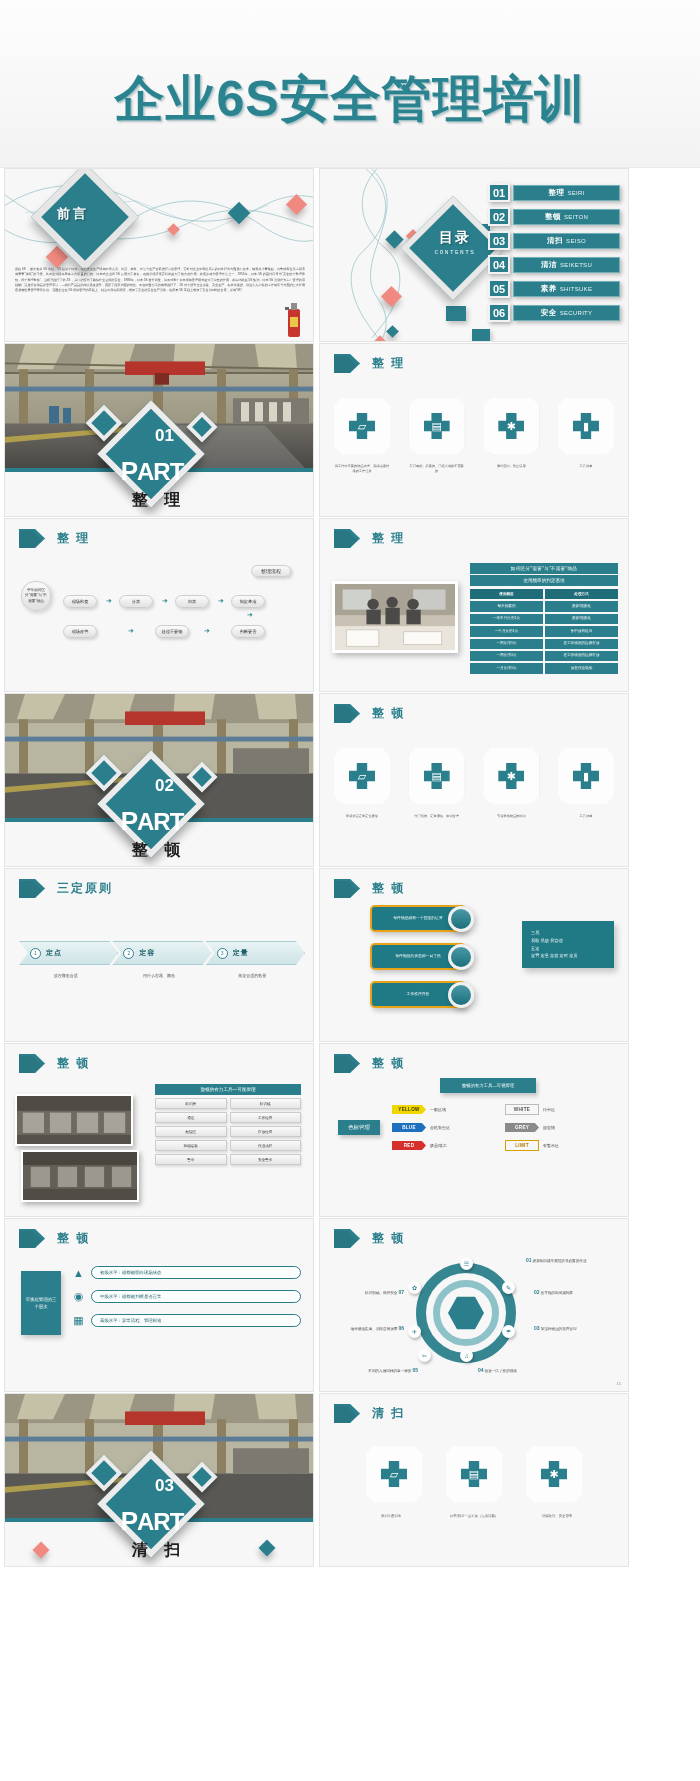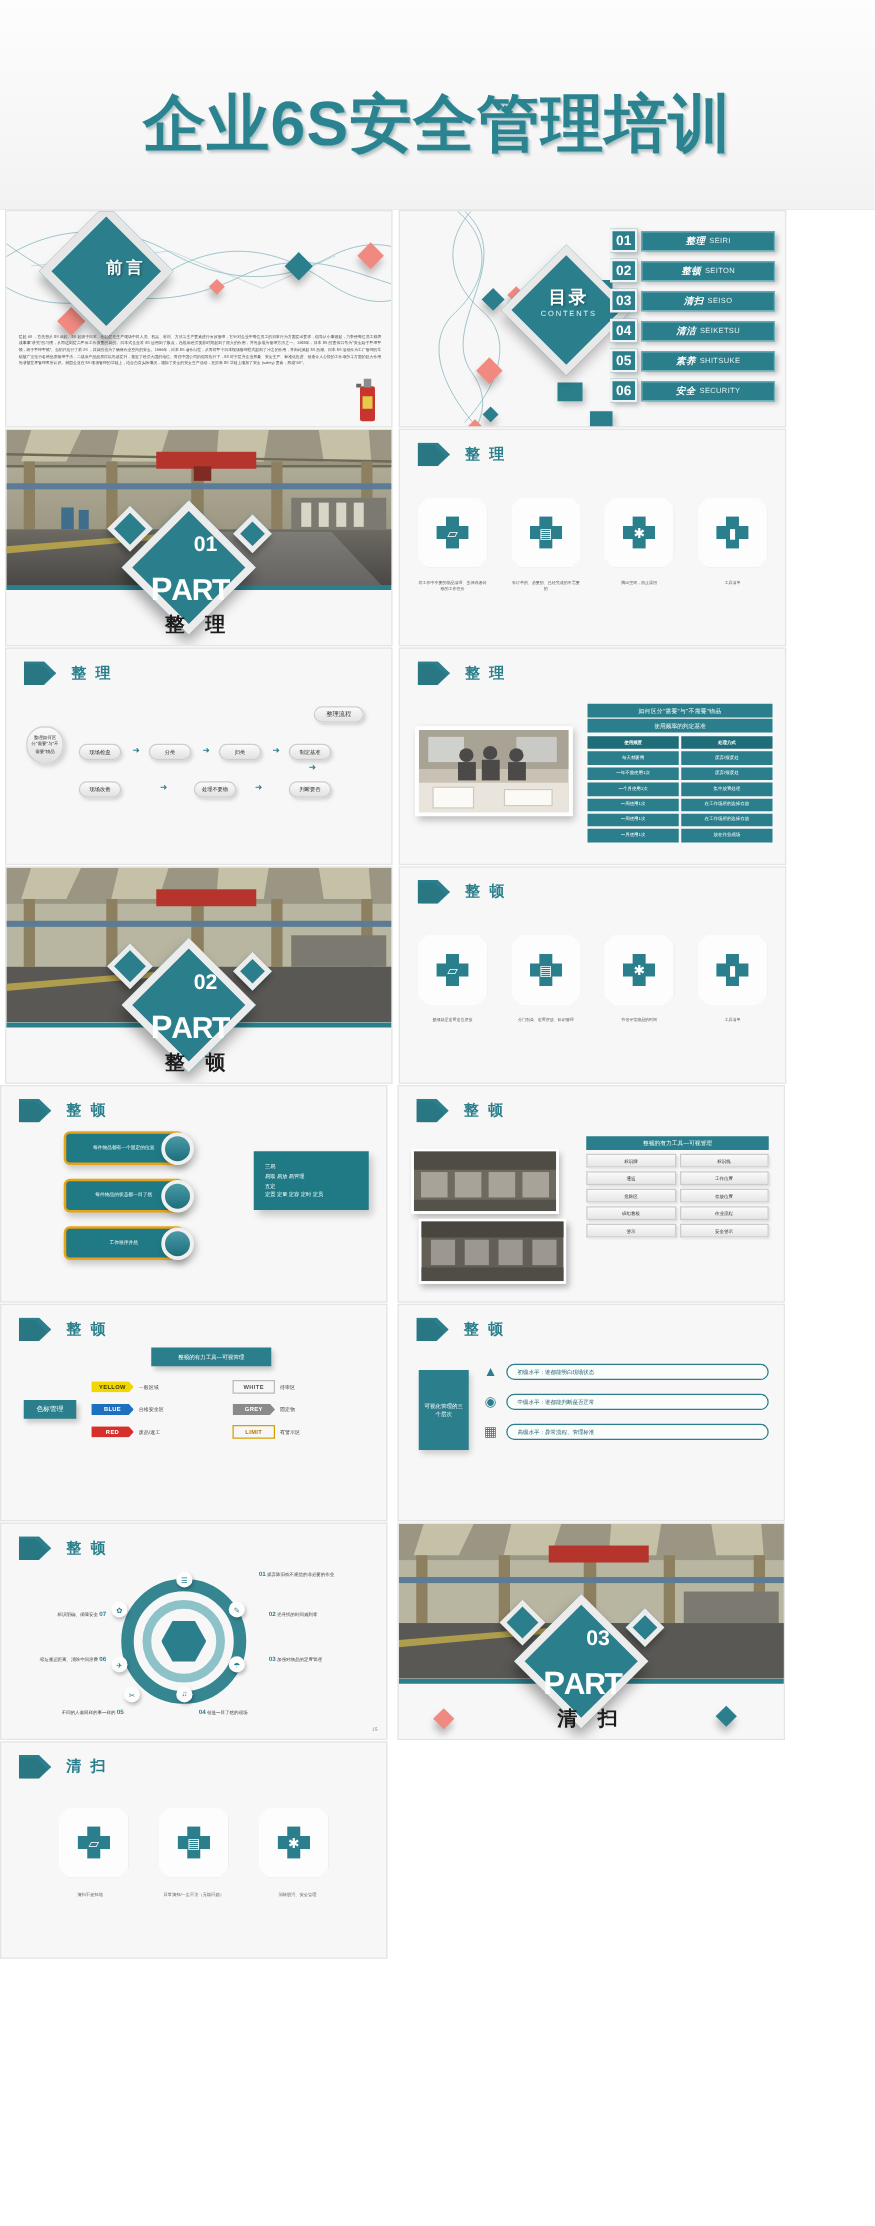--- a/index.html
+++ b/index.html
@@ -71,53 +71,53 @@
   
   .preface-dia {
     position:absolute; left:42px; top:10px; width:76px; height:76px;
     background:#2b7f8c; transform:rotate(45deg);
     box-shadow: 4px 5px 8px rgba(0,0,0,.28);
     border: 7px solid #e6e6e6;
   }
   .preface-dia-label {
     position:absolute; left:52px; top:36px; width:60px;
     transform:none; color:#fff; font-size:13px; font-weight:bold;
-    letter-spacing:3px; text-align:right; z-index:5;
+    letter-spacing:3px; text-align:left; z-index:5;
     text-shadow: 1px 1px 2px rgba(0,0,0,.4);
   }
   .preface-body {
     position:absolute; left:10px; right:8px; top:98px;
     font-size:3.1px; line-height:1.72; color:#4a4a4a; text-align:justify;
   }
   .extinguisher { position:absolute; right:6px; bottom:2px; width:26px; height:40px; }
 
   
   .toc-dia {
     position:absolute; left:96px; top:42px; width:74px; height:74px;
     background:#2b7f8c; transform:rotate(45deg);
     box-shadow: 4px 5px 9px rgba(0,0,0,.25);
     border: 6px solid #e8e8e8;
   }
-  .toc-dia-lbl { position:absolute; left:100px; top:60px; width:70px; text-align:center; z-index:6; }
+  .toc-dia-lbl { position:absolute; left:100px; top:60px; width:70px; text-align:center; z-index:6;font-family:Liberation Mono, monospace; }
   .toc-dia-lbl .cn { color:#fff; font-size:14px; font-weight:bold; letter-spacing:2px; text-shadow:1px 1px 2px rgba(0,0,0,.35); }
   .toc-dia-lbl .en { color:#eaf4f5; font-size:6px; letter-spacing:1.5px; margin-top:2px; }
   .toc-sq { position:absolute; background:#2b7f8c; box-shadow:2px 3px 5px rgba(0,0,0,.22); }
   .toc-list { position:absolute; right:8px; top:14px; width:132px; }
   .toc-row { display:flex; align-items:center; margin-bottom:5px; }
   .toc-num {
     width:22px; height:19px; background:#2b7f8c; color:#fff;
     font-size:11px; font-weight:bold; display:flex; align-items:center; justify-content:center;
     border:2px solid #f2f2f2; box-shadow:2px 2px 4px rgba(0,0,0,.3); flex:0 0 auto;
   }
   .toc-bar {
     flex:1; height:16px; background:#2b7f8c; margin-left:3px;
     border:1px solid #6fb0b9; display:flex; align-items:center; justify-content:center;
     box-shadow:2px 2px 4px rgba(0,0,0,.25);
   }
-  .toc-bar .cn { color:#fff; font-size:7.5px; font-weight:bold; letter-spacing:.5px;font-style:italic; }
+  .toc-bar .cn { color:#fff; font-size:7.5px; font-weight:bold; letter-spacing:.5px; }
   .toc-bar .en { color:#e6f2f3; font-size:6px; margin-left:3px; letter-spacing:.3px; }
 
   
   .part-slide { background:#f7f7f7; }
   .photo {
     position:absolute; left:0; top:0; width:310px; height:128px;
     border-bottom:4px solid #2b7f8c;
   }
   .photo-inner { position:absolute; inset:0; overflow:hidden; }
   .part-badge {
@@ -633,20 +633,45 @@
           </div>
       </div>
       <div class="icon-cap-row">
         <div class="icon-cap">整顿就是定置定位摆放</div>
         <div class="icon-cap">分门别类、定置摆放、标识管理</div>
         <div class="icon-cap">节省寻找物品的时间</div>
         <div class="icon-cap">工具清单</div>
       </div>
     </div>
 
+    <div class="slide left">
+      <div class="hdr">
+        <div class="arrow-tag"></div>
+        <div class="hdr-title">三定原则</div>
+      </div>
+      <div class="three-chevrons">
+        <div class="chev">
+          <div class="cnum">1</div>
+          <div class="clbl">定点</div>
+        </div>
+        <div class="chev">
+          <div class="cnum">2</div>
+          <div class="clbl">定容</div>
+        </div>
+        <div class="chev">
+          <div class="cnum">3</div>
+          <div class="clbl">定量</div>
+        </div>
+      </div>
+      <div class="three-caps">
+        <div class="three-cap">放在哪里合适</div>
+        <div class="three-cap">用什么容器、颜色</div>
+        <div class="three-cap">规定合适的数量</div>
+      </div>
+    </div>
 
     <div class="slide right">
       <div class="hdr">
         <div class="arrow-tag"></div>
         <div class="hdr-title">整 顿</div>
       </div>
       <div class="pill-group">
         <div class="pill-item">
           <div class="pill-body">每件物品都有一个固定的位置</div>
           <div class="pill-circle"></div>

